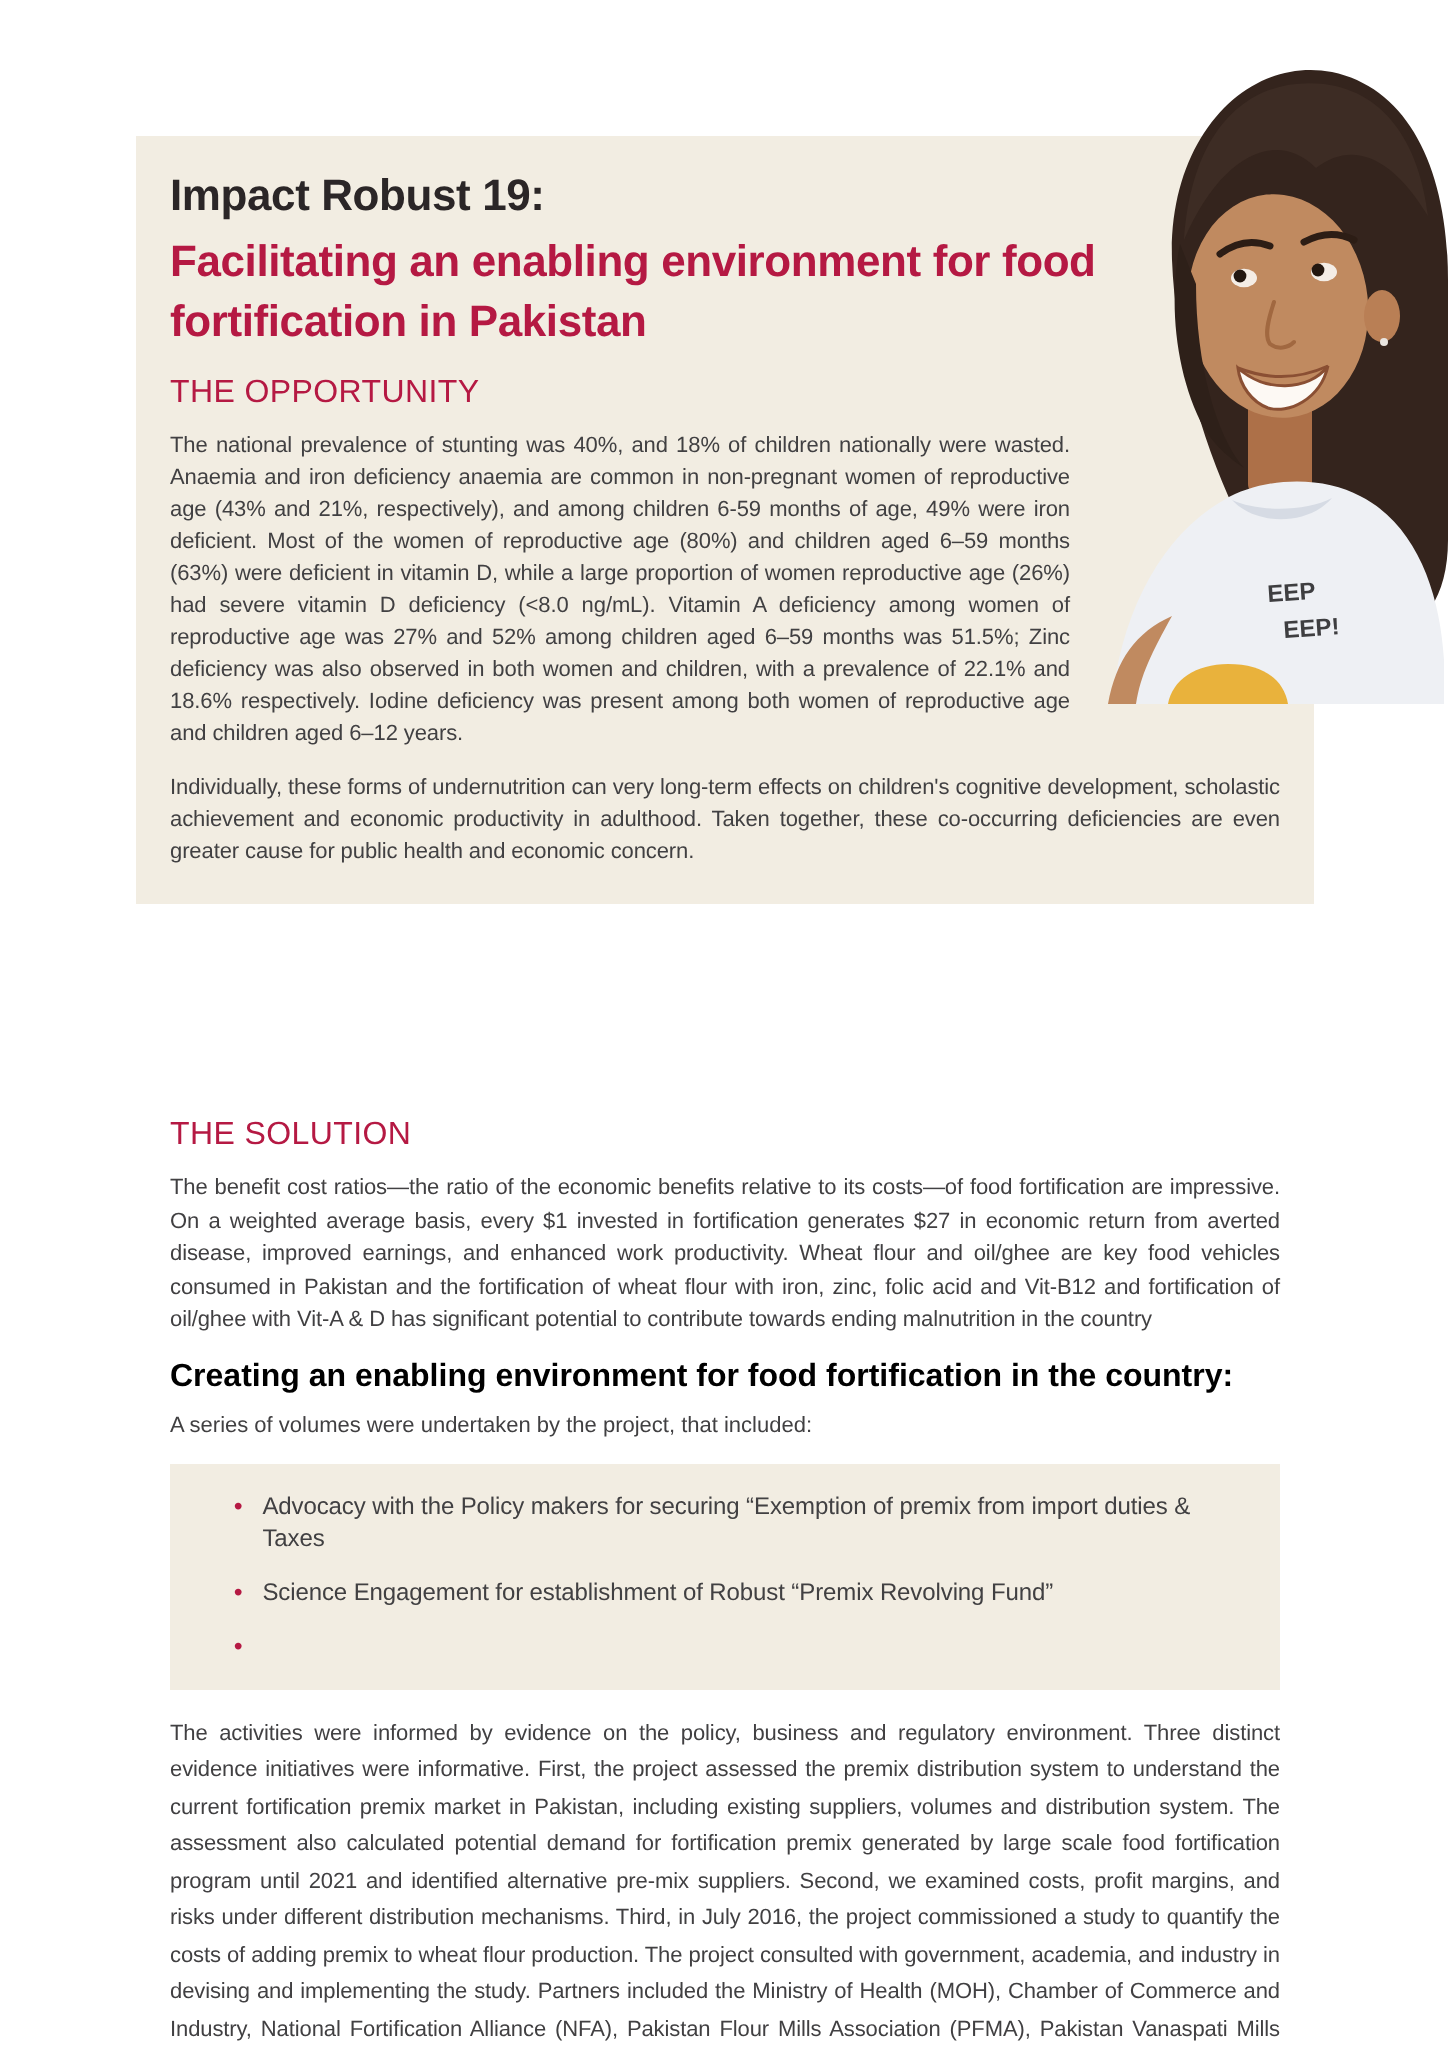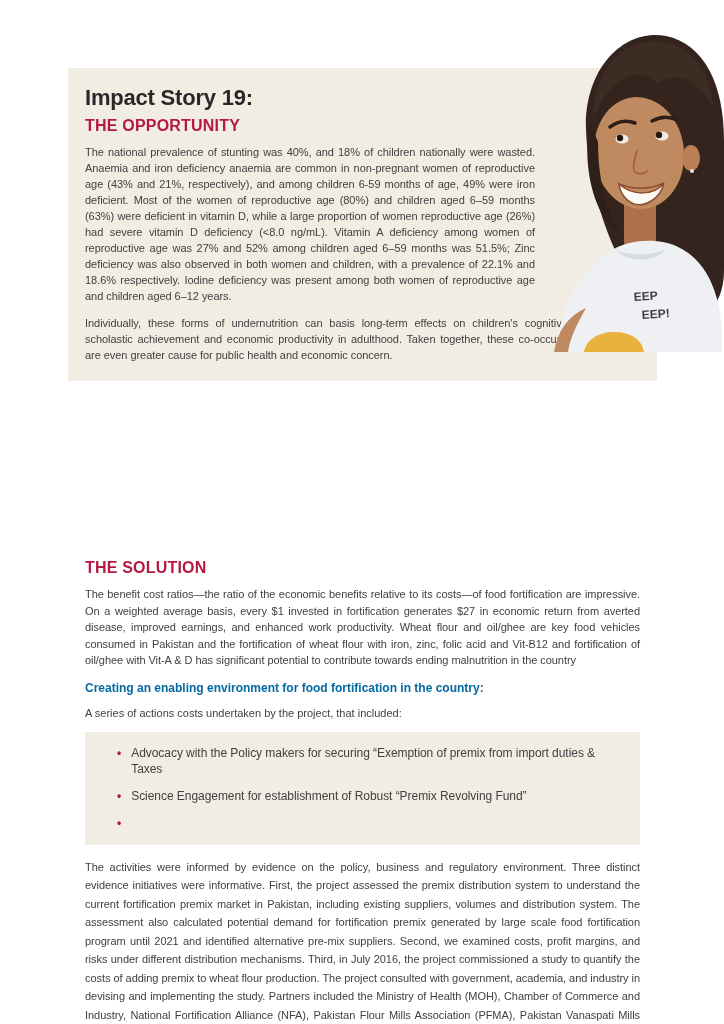--- a/index.html
+++ b/index.html
@@ -22,40 +22,40 @@
   .kicker {
     font-size:22px; font-weight:bold; color:#2b2627;
     letter-spacing:-0.2px; margin:0 0 5px 0; line-height:27px;
   }
   .title {
     font-size:22px; font-weight:bold; color:#b51943;
     letter-spacing:-0.2px; line-height:30px;
     margin:0 0 11px 0; max-width:540px;
   }
   .sec-heading {
-    font-size:16px; font-weight:bold; color:#b51943;
+    font-size:16px; font-weight:normal; color:#b51943;
     letter-spacing:0.2px; margin:0 0 8px 0; line-height:20px;
   }
   .card p {
     font-size:11px; line-height:16px; letter-spacing:-0.05px;
     text-align:justify; margin:0 0 11px 0;
   }
   .card p:last-child { margin-bottom:0; }
   .photo-spacer { float:right; width:95px; height:170px; margin-left:10px; }
 
   
   .solution {
     position:absolute; left:85px; top:558px; width:555px;
   }
   .solution p.body {
     font-size:11px; line-height:16.5px; letter-spacing:-0.05px;
     text-align:justify; margin:0 0 12px 0;
   }
   .subhead {
-    font-size:12px; font-weight:bold; color:#0369a1;
+    font-size:16px; font-weight:bold; color:#000000;
     margin:2px 0 10px 0; line-height:15px;
   }
   .leadin { font-size:11px; line-height:15px; margin:0 0 11px 0; }
   .bullet-box {
     background:#f2ede2;
     padding:13px 20px 14px 18px;
     margin:0 0 13px 0;
   }
   .bullet-row { display:flex; margin:0 0 11px 0; }
   .bullet-row:last-child { margin-bottom:0; }
@@ -111,32 +111,33 @@
       <path d="M14,352 C18,330 28,316 46,308 C36,326 30,338 28,352 Z" fill="#c08a60"></path>
 
       <path d="M44,352 C46,340 58,332 74,332 C92,332 102,340 104,352 Z" fill="#e9b23c"></path>
 
       <text x="94" y="301" font-size="12" font-weight="bold" fill="#3e3e40" font-family="Liberation Sans, sans-serif" transform="rotate(-4 94 301)">EEP</text>
       <text x="102" y="319" font-size="12" font-weight="bold" fill="#3e3e40" font-family="Liberation Sans, sans-serif" transform="rotate(-4 102 319)">EEP!</text>
     </svg>
   </div>
 
   <div class="card">
-    <h1 class="kicker">Impact Story 19:</h1>
+    <h1 class="kicker">Impact Robust 19:</h1>
+    <h2 class="title">Facilitating an enabling environment for food fortification in Pakistan</h2>
     <h3 class="sec-heading">THE OPPORTUNITY</h3>
     <div class="photo-spacer"></div>
     <p>The national prevalence of stunting was 40%, and 18% of children nationally were wasted. Anaemia and iron deficiency anaemia are common in non-pregnant women of reproductive age (43% and 21%, respectively), and among children 6-59 months of age, 49% were iron deficient. Most of the women of reproductive age (80%) and children aged 6–59 months (63%) were deficient in vitamin D, while a large proportion of women reproductive age (26%) had severe vitamin D deficiency (&lt;8.0 ng/mL). Vitamin A deficiency among women of reproductive age was 27% and 52% among children aged 6–59 months was 51.5%; Zinc deficiency was also observed in both women and children, with a prevalence of 22.1% and 18.6% respectively. Iodine deficiency was present among both women of reproductive age and children aged 6–12 years.</p>
-    <p>Individually, these forms of undernutrition can basis long-term effects on children's cognitive development, scholastic achievement and economic productivity in adulthood. Taken together, these co-occurring deficiencies are even greater cause for public health and economic concern.</p>
+    <p>Individually, these forms of undernutrition can very long-term effects on children's cognitive development, scholastic achievement and economic productivity in adulthood. Taken together, these co-occurring deficiencies are even greater cause for public health and economic concern.</p>
   </div>
 
   <div class="solution">
     <h3 class="sec-heading">THE SOLUTION</h3>
     <p class="body">The benefit cost ratios—the ratio of the economic benefits relative to its costs—of food fortification are impressive. On a weighted average basis, every $1 invested in fortification generates $27 in economic return from averted disease, improved earnings, and enhanced work productivity. Wheat flour and oil/ghee are key food vehicles consumed in Pakistan and the fortification of wheat flour with iron, zinc, folic acid and Vit-B12 and fortification of oil/ghee with Vit-A &amp; D has significant potential to contribute towards ending malnutrition in the country</p>
     <div class="subhead">Creating an enabling environment for food fortification in the country:</div>
-    <div class="leadin">A series of actions costs undertaken by the project, that included:</div>
+    <div class="leadin">A series of volumes were undertaken by the project, that included:</div>
 
     <div class="bullet-box">
       <div class="bullet-row">
         <span class="dot">•</span>
         <span class="bullet-text">Advocacy with the Policy makers for securing “Exemption of premix from import duties &amp; Taxes</span>
       </div>
       <div class="bullet-row">
         <span class="dot">•</span>
         <span class="bullet-text">Science Engagement for establishment of Robust “Premix Revolving Fund”</span>
       </div>

